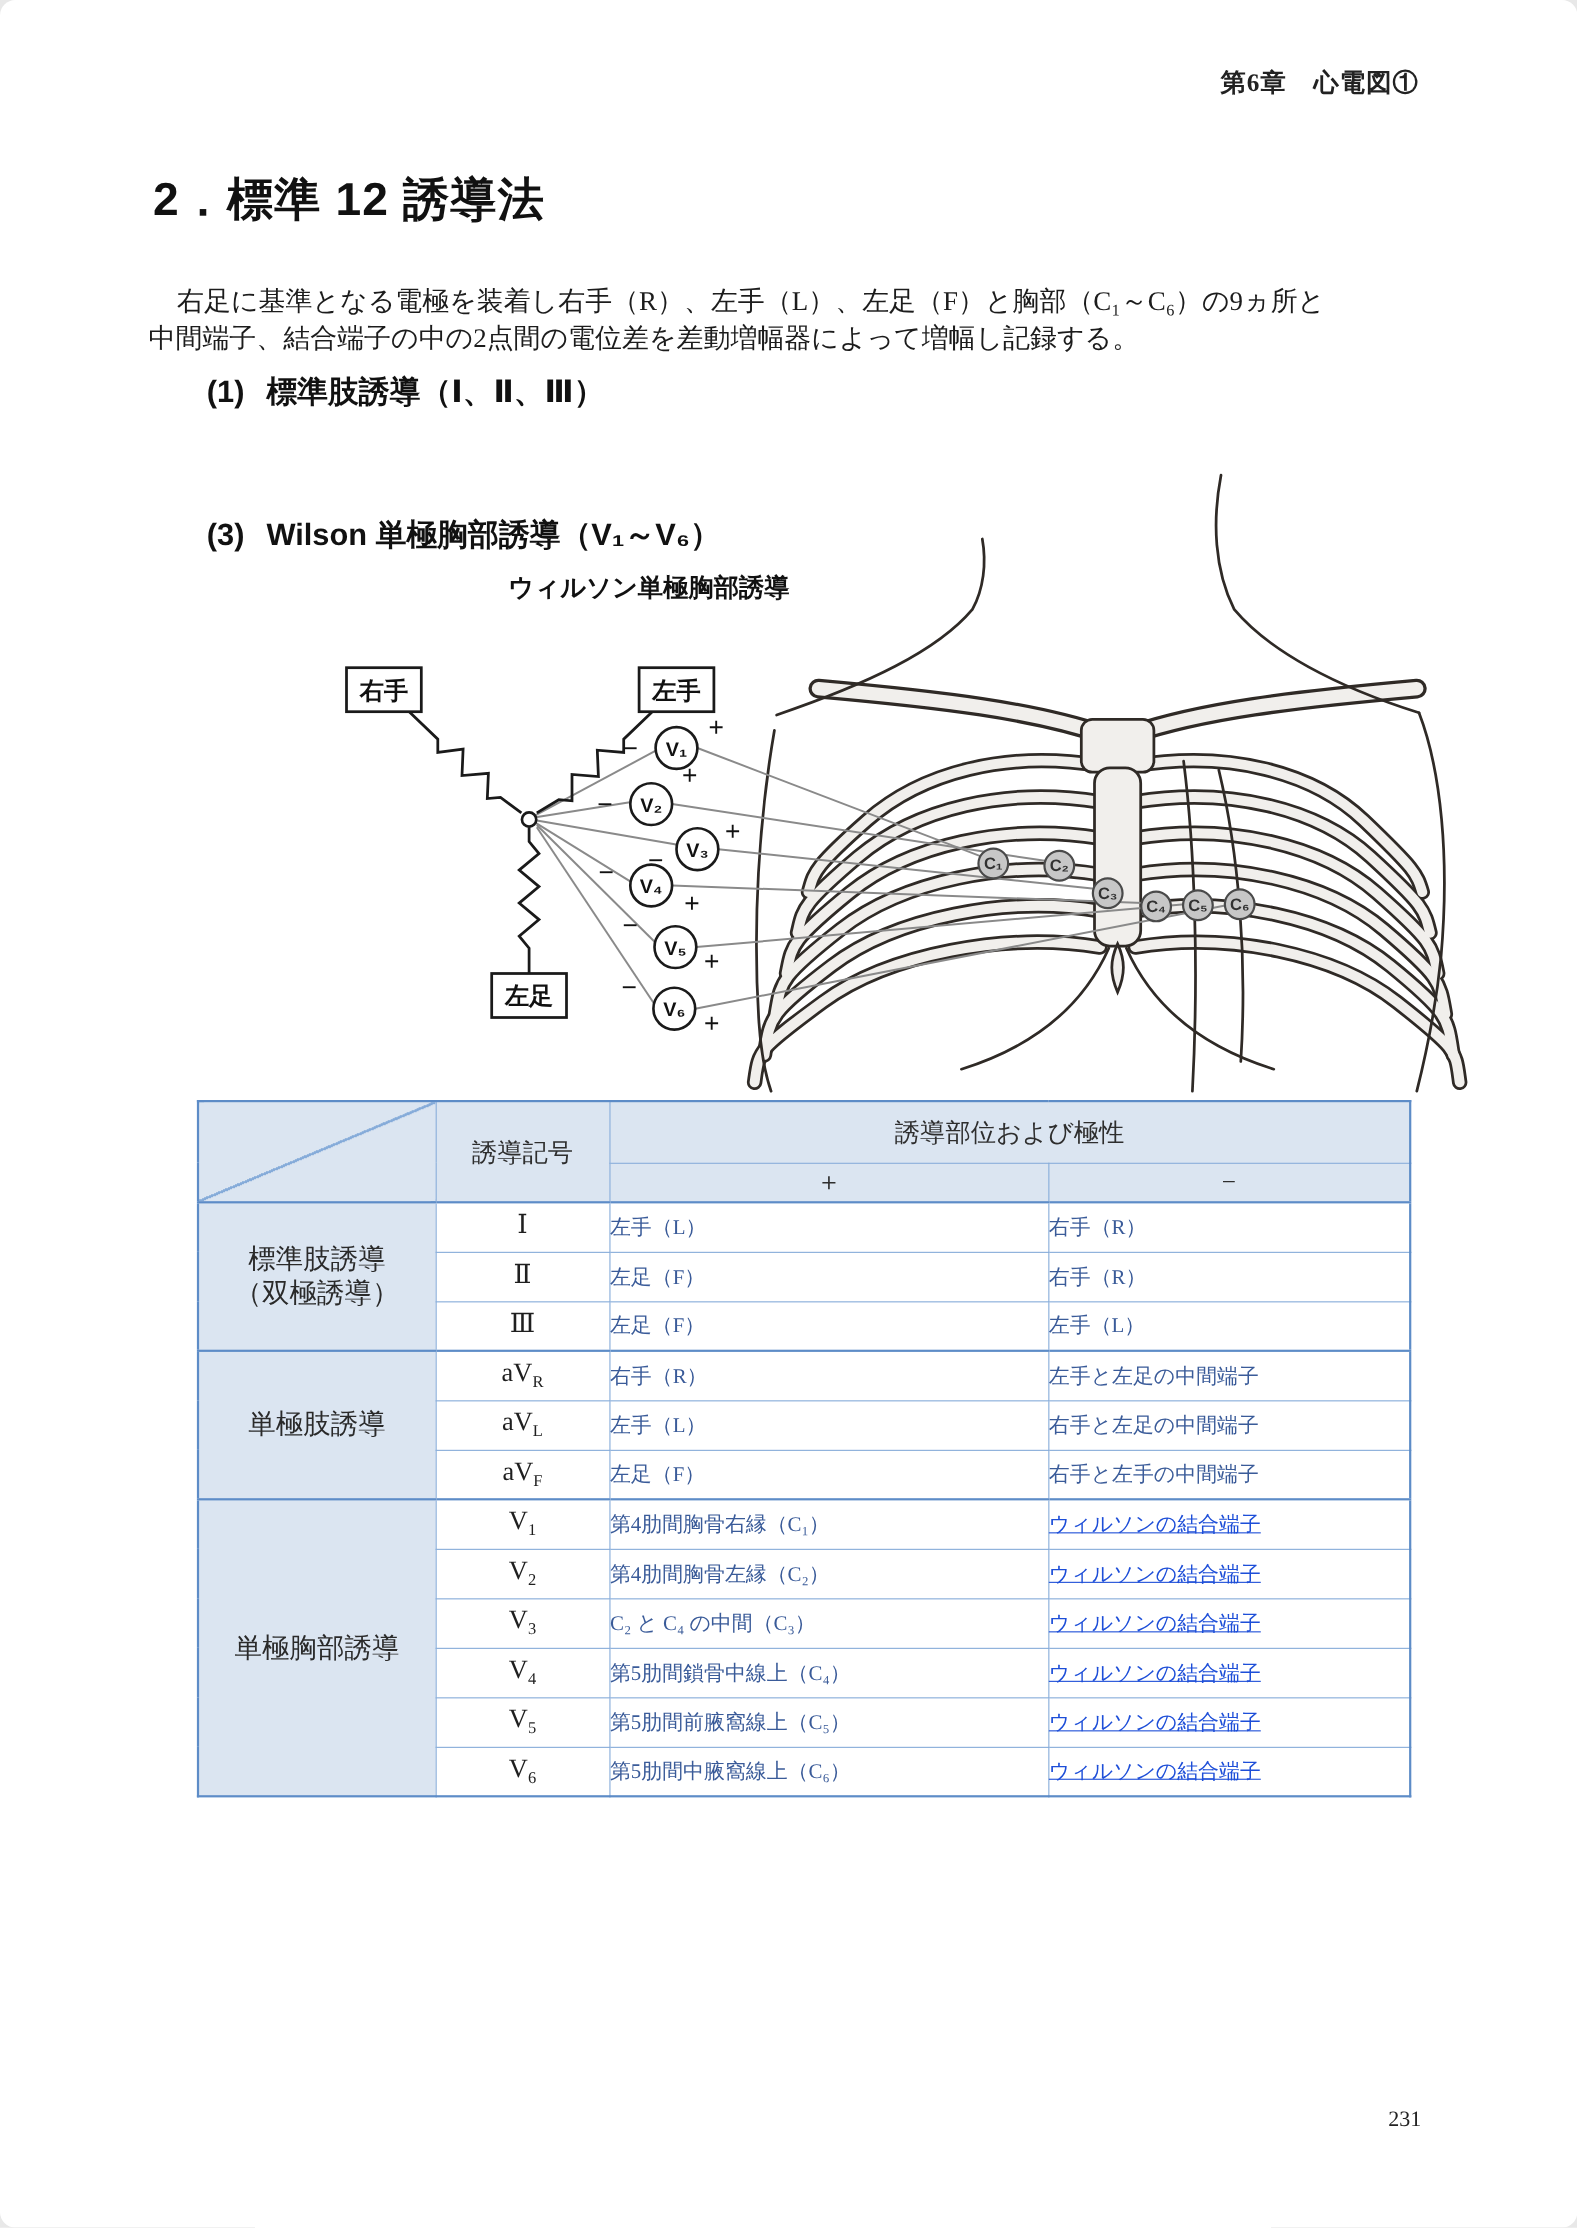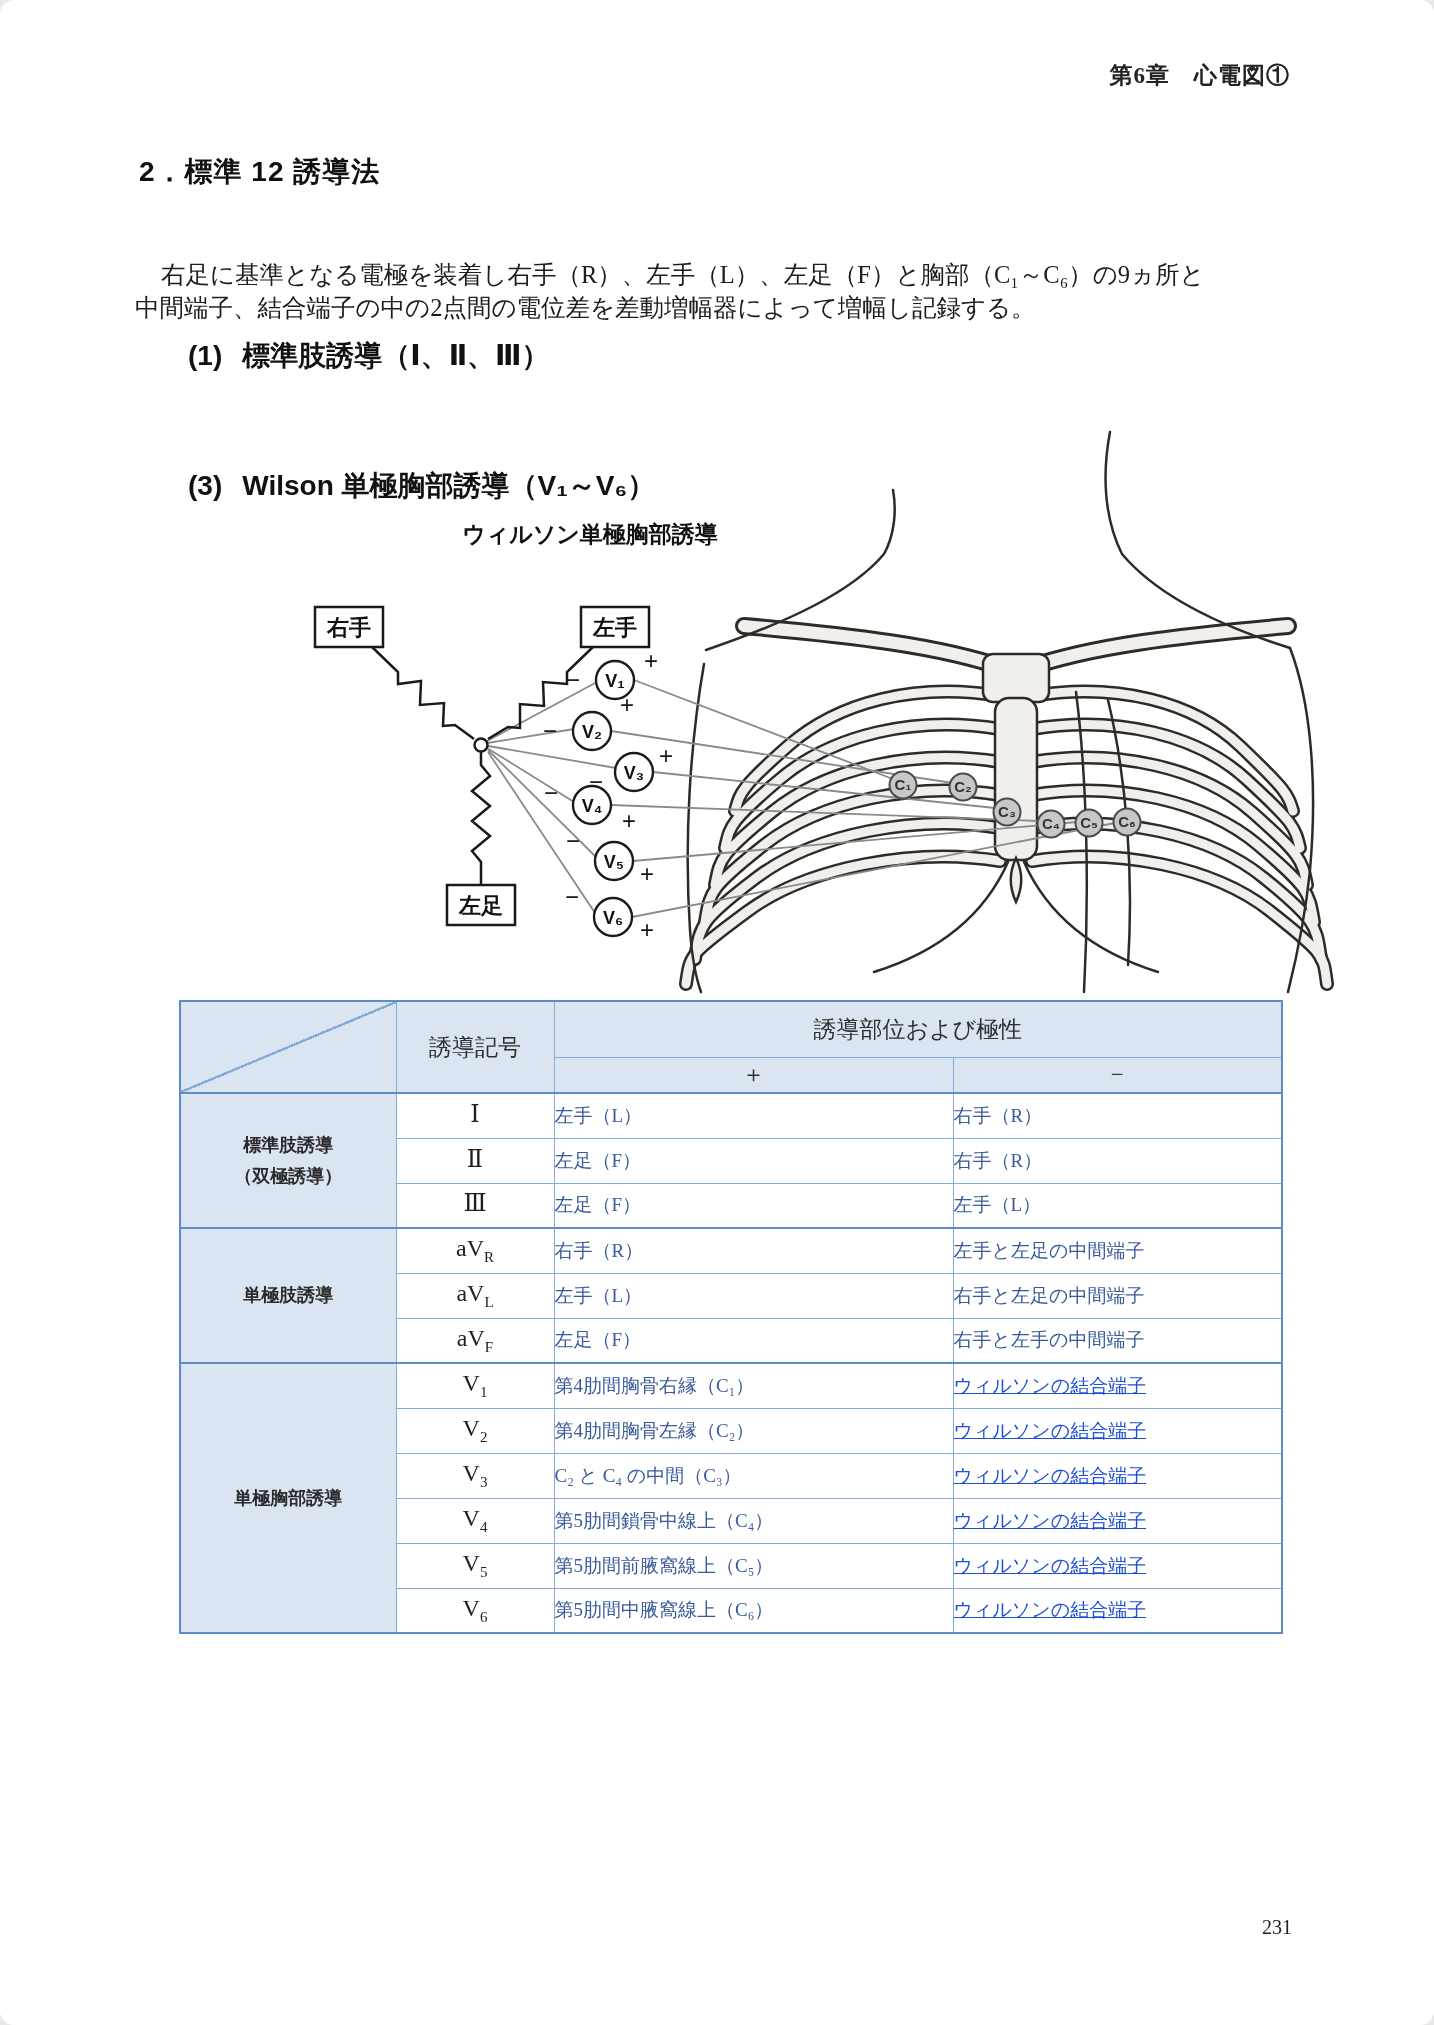--- a/index.html
+++ b/index.html
@@ -7,21 +7,21 @@
     position:relative;width:1434px;height:2025px;margin:0 auto;background:#ffffff;
     overflow:hidden;font-family:"Liberation Serif","DejaVu Serif",serif;color:#1c1c1c;border-radius:14px;
   }
   .running-head{
     position:absolute;top:60px;right:144px;font-size:23px;font-weight:700;
     letter-spacing:1px;color:#222;
   }
   .page-title{
     position:absolute;left:139px;top:153px;margin:0;
     font-family:"Liberation Sans","DejaVu Sans",sans-serif;
-    font-size:28px;font-weight:700;color:#111;letter-spacing:1px;
+    font-size:42px;font-weight:700;color:#111;letter-spacing:1px;
   }
   .intro{
     position:absolute;left:135px;top:233px;width:1158px;
     font-size:24.5px;line-height:33px;color:#1c1c1c;
   }
   .intro .line{display:block;}
   .intro .indent{text-indent:26px;}
   .list-item{
     position:absolute;left:188px;
     font-family:"Liberation Sans","DejaVu Sans",sans-serif;
@@ -47,21 +47,21 @@
   .outline{stroke:#2f2a26;stroke-width:2.5;fill:none;stroke-linecap:round;}
   .bone-fill{fill:#f1efec;stroke:#2f2a26;stroke-width:2.5;}
 
   .ltable{
     position:absolute;left:179px;top:1000px;width:1102px;
     border-collapse:collapse;table-layout:fixed;background:#fff;
     border:2.5px solid #5d8cc7;
   }
   .ltable th,.ltable td{border:1.5px solid #85abd9;padding:0;vertical-align:middle;font-weight:normal;}
   .ltable thead th,.ltable .corner{background:#dbe5f1;font-size:23px;color:#2e2e2e;text-align:center;}
-  .ltable th.group{background:#dbe5f1;font-size:18px;color:#2a2a2a;text-align:center;line-height:31px;font-weight:bold;}
+  .ltable th.group{background:#dbe5f1;font-size:25px;color:#2a2a2a;text-align:center;line-height:31px;}
   .ltable thead tr.h1{height:56px;}
   .ltable thead tr.h2{height:36px;}
   .ltable tbody tr{height:45px;}
   .corner{
     background:
       linear-gradient(to bottom right,
         rgba(0,0,0,0) calc(50% - 1.2px),
         #85abd9 calc(50% - 1.2px),
         #85abd9 calc(50% + 1.2px),
         rgba(0,0,0,0) calc(50% + 1.2px)),

